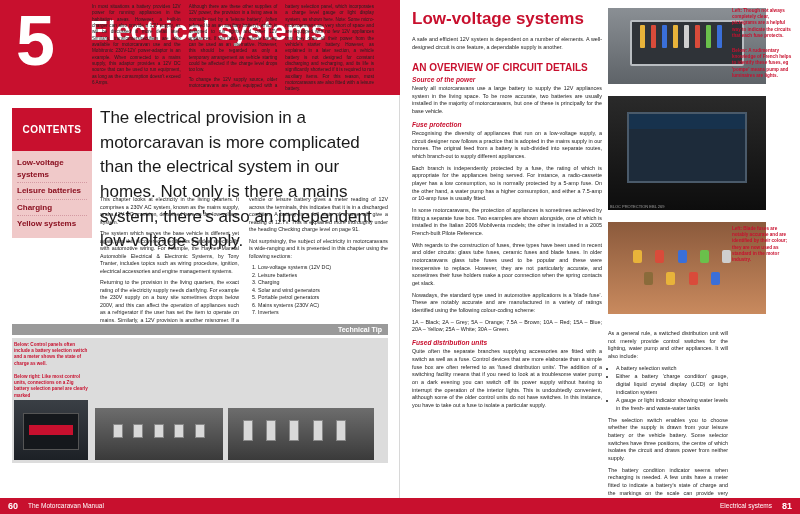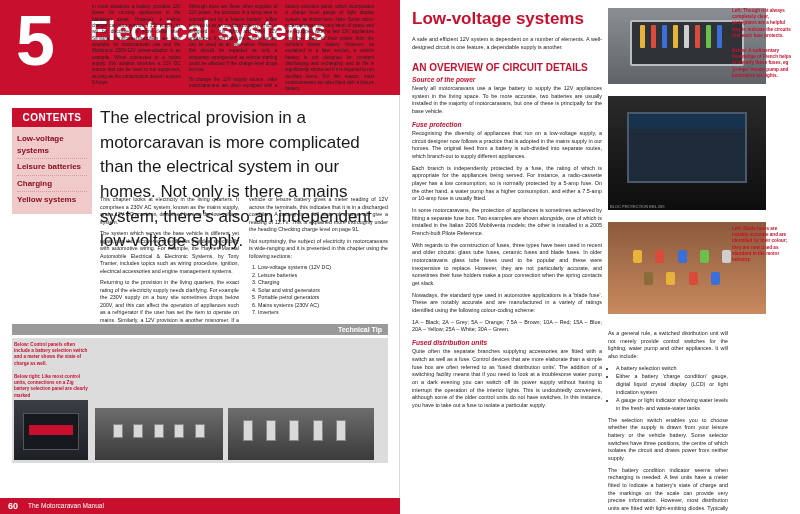--- a/index.html
+++ b/index.html
@@ -27,21 +27,21 @@
   .chapter-title {
     position: absolute; left: 90px; top: 16px; width: 290px;
     color: #ffffff; font-size: 27px; font-weight: bold; line-height: 1.12;
   }
 
   .contents-box {
     position: absolute; left: 12px; top: 108px; width: 80px;
   }
   .contents-head {
     background: #c8102e; color: #fff; font-size: 10px; font-weight: bold;
-    letter-spacing: .5px; padding: 4px 5px; text-align: center;
+    letter-spacing: .5px; padding: 16px 5px; text-align: center;
   }
   .contents-list { background: #f0c9c9; padding: 4px 5px 6px 5px; }
   .contents-list li {
     list-style: none; color: #8a1020; font-size: 8px; font-weight: bold;
     line-height: 1.45; border-bottom: 1px dotted #d49aa2; padding: 2px 0;
   }
   .contents-list li:last-child { border-bottom: none; }
 
   .intro-text {
     position: absolute; left: 100px; top: 106px; width: 288px;
@@ -306,14 +306,18 @@
       <p>As a general rule, a switched distribution unit will not merely provide control switches for the lighting, water pump and other appliances. It will also include:</p>
       <ul class="bullet-list">
         <li>A battery selection switch</li>
         <li>Either a battery 'charge condition' gauge, digital liquid crystal display (LCD) or light indication system</li>
         <li>A gauge or light indicator showing water levels in the fresh- and waste-water tanks</li>
       </ul>
       <p>The selection switch enables you to choose whether the supply is drawn from your leisure battery or the vehicle battery. Some selector switches have three positions, the centre of which isolates the circuit and draws power from neither supply.</p>
       <p>The battery condition indicator seems when recharging is needed. A few units have a meter fitted to indicate a battery's state of charge and the markings on the scale can provide very precise information. However, most distribution units are fitted with light-emitting diodes. Typically a green light on the panel confirms that a battery is</p>
     </div>
 
+    <div class="footer footer-right">
+      <span class="footer-num">81</span>
+      <span class="footer-txt">Electrical systems</span>
+    </div>
   </div>
 </div>
 
 </body></html>

